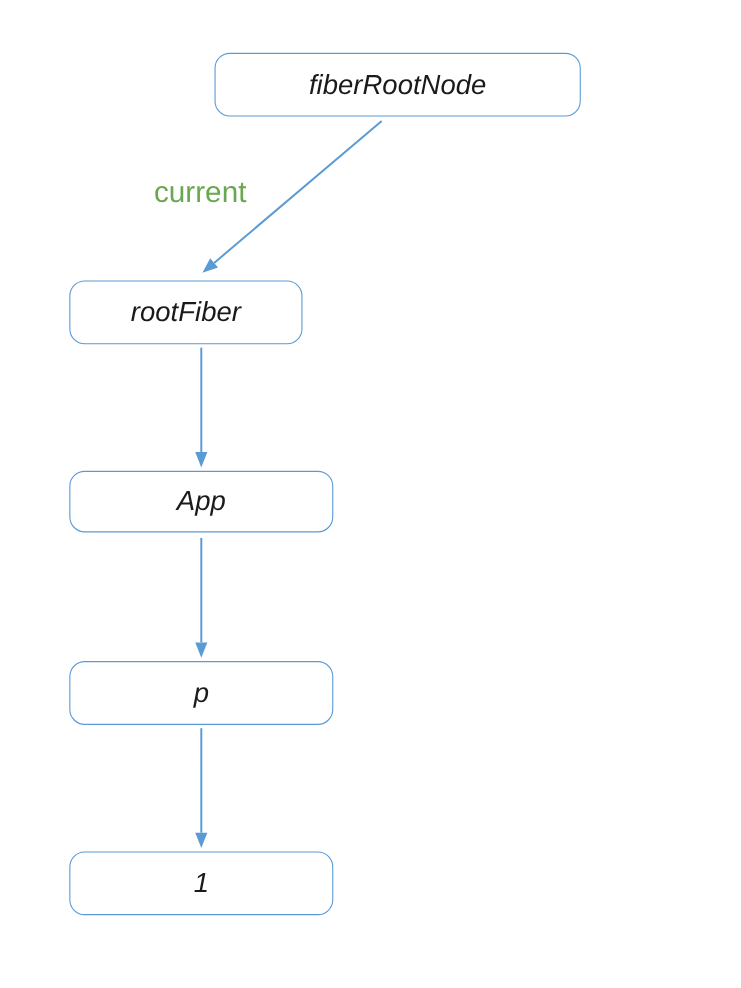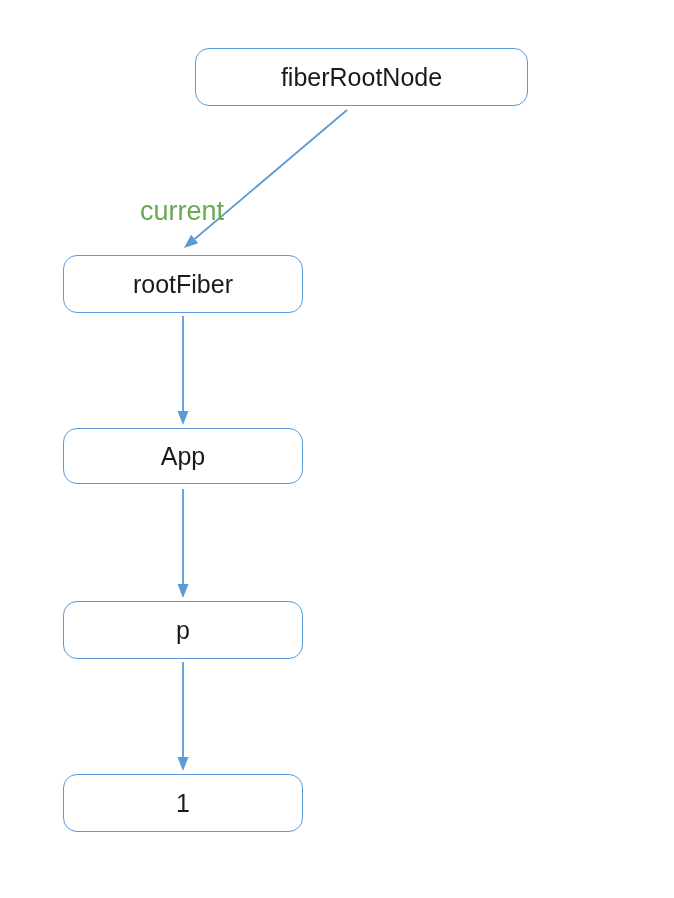--- a/index.html
+++ b/index.html
@@ -46,33 +46,33 @@
     background: #ffffff;
     display: flex;
     align-items: center;
     justify-content: center;
     font-size: 25px;
     line-height: 1;
     color: var(--node-text);
   }
   .node .node-label {
     white-space: nowrap;
+    font-style: italic;
   }
   .edge-label {
     position: absolute;
     color: var(--edge-label);
     font-size: 27px;
     line-height: 1;
     text-align: center;
     white-space: nowrap;
-    margin-top: 36px;
   }
   
   .n-fiberrootnode { left: 195px; top: 48px;  width: 333px; height: 58px; }
-  .n-rootfiber     { left: 63px;  top: 255px; width: 240px; height: 58px; }
+  .n-rootfiber     { left: 63px;  top: 255px; width: 212px; height: 58px; }
   .n-app           { left: 63px;  top: 428px; width: 240px; height: 56px; }
   .n-p             { left: 63px;  top: 601px; width: 240px; height: 58px; }
   .n-1             { left: 63px;  top: 774px; width: 240px; height: 58px; }
   .lbl-current     { left: 117px; top: 162px; width: 130px; }
 </style>
 </head>
 <body>
 
 <div class="canvas">
 

